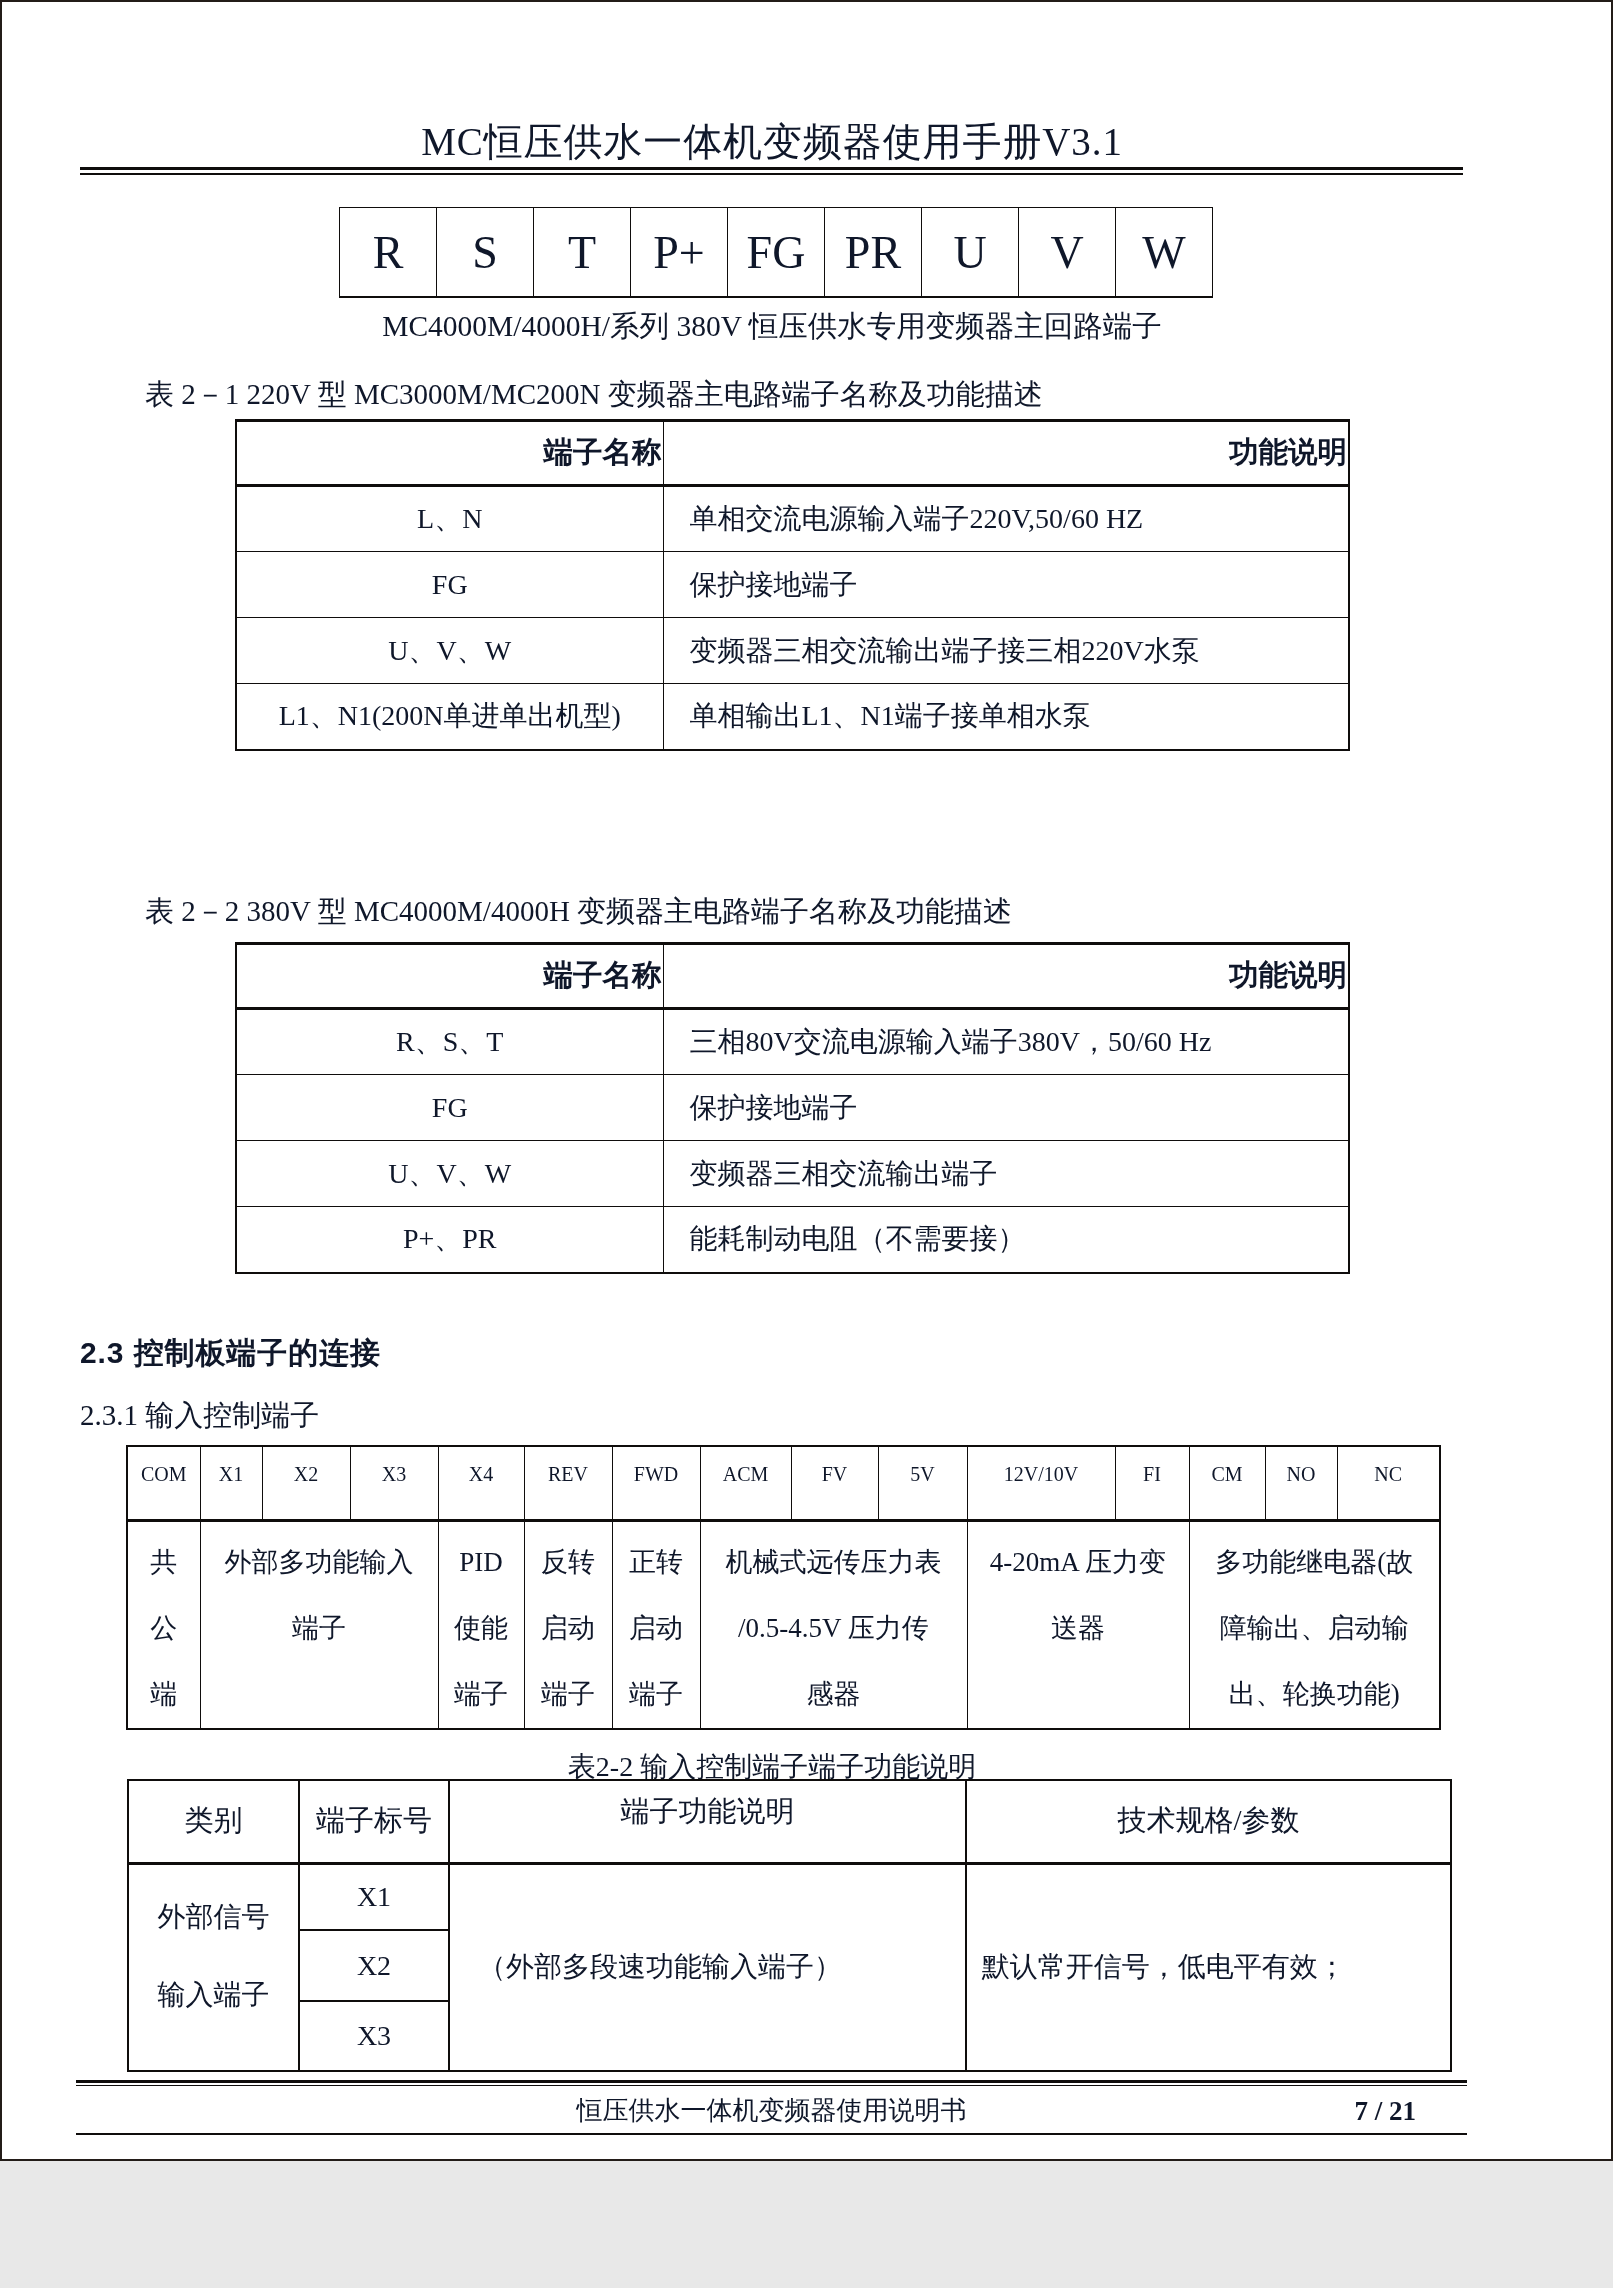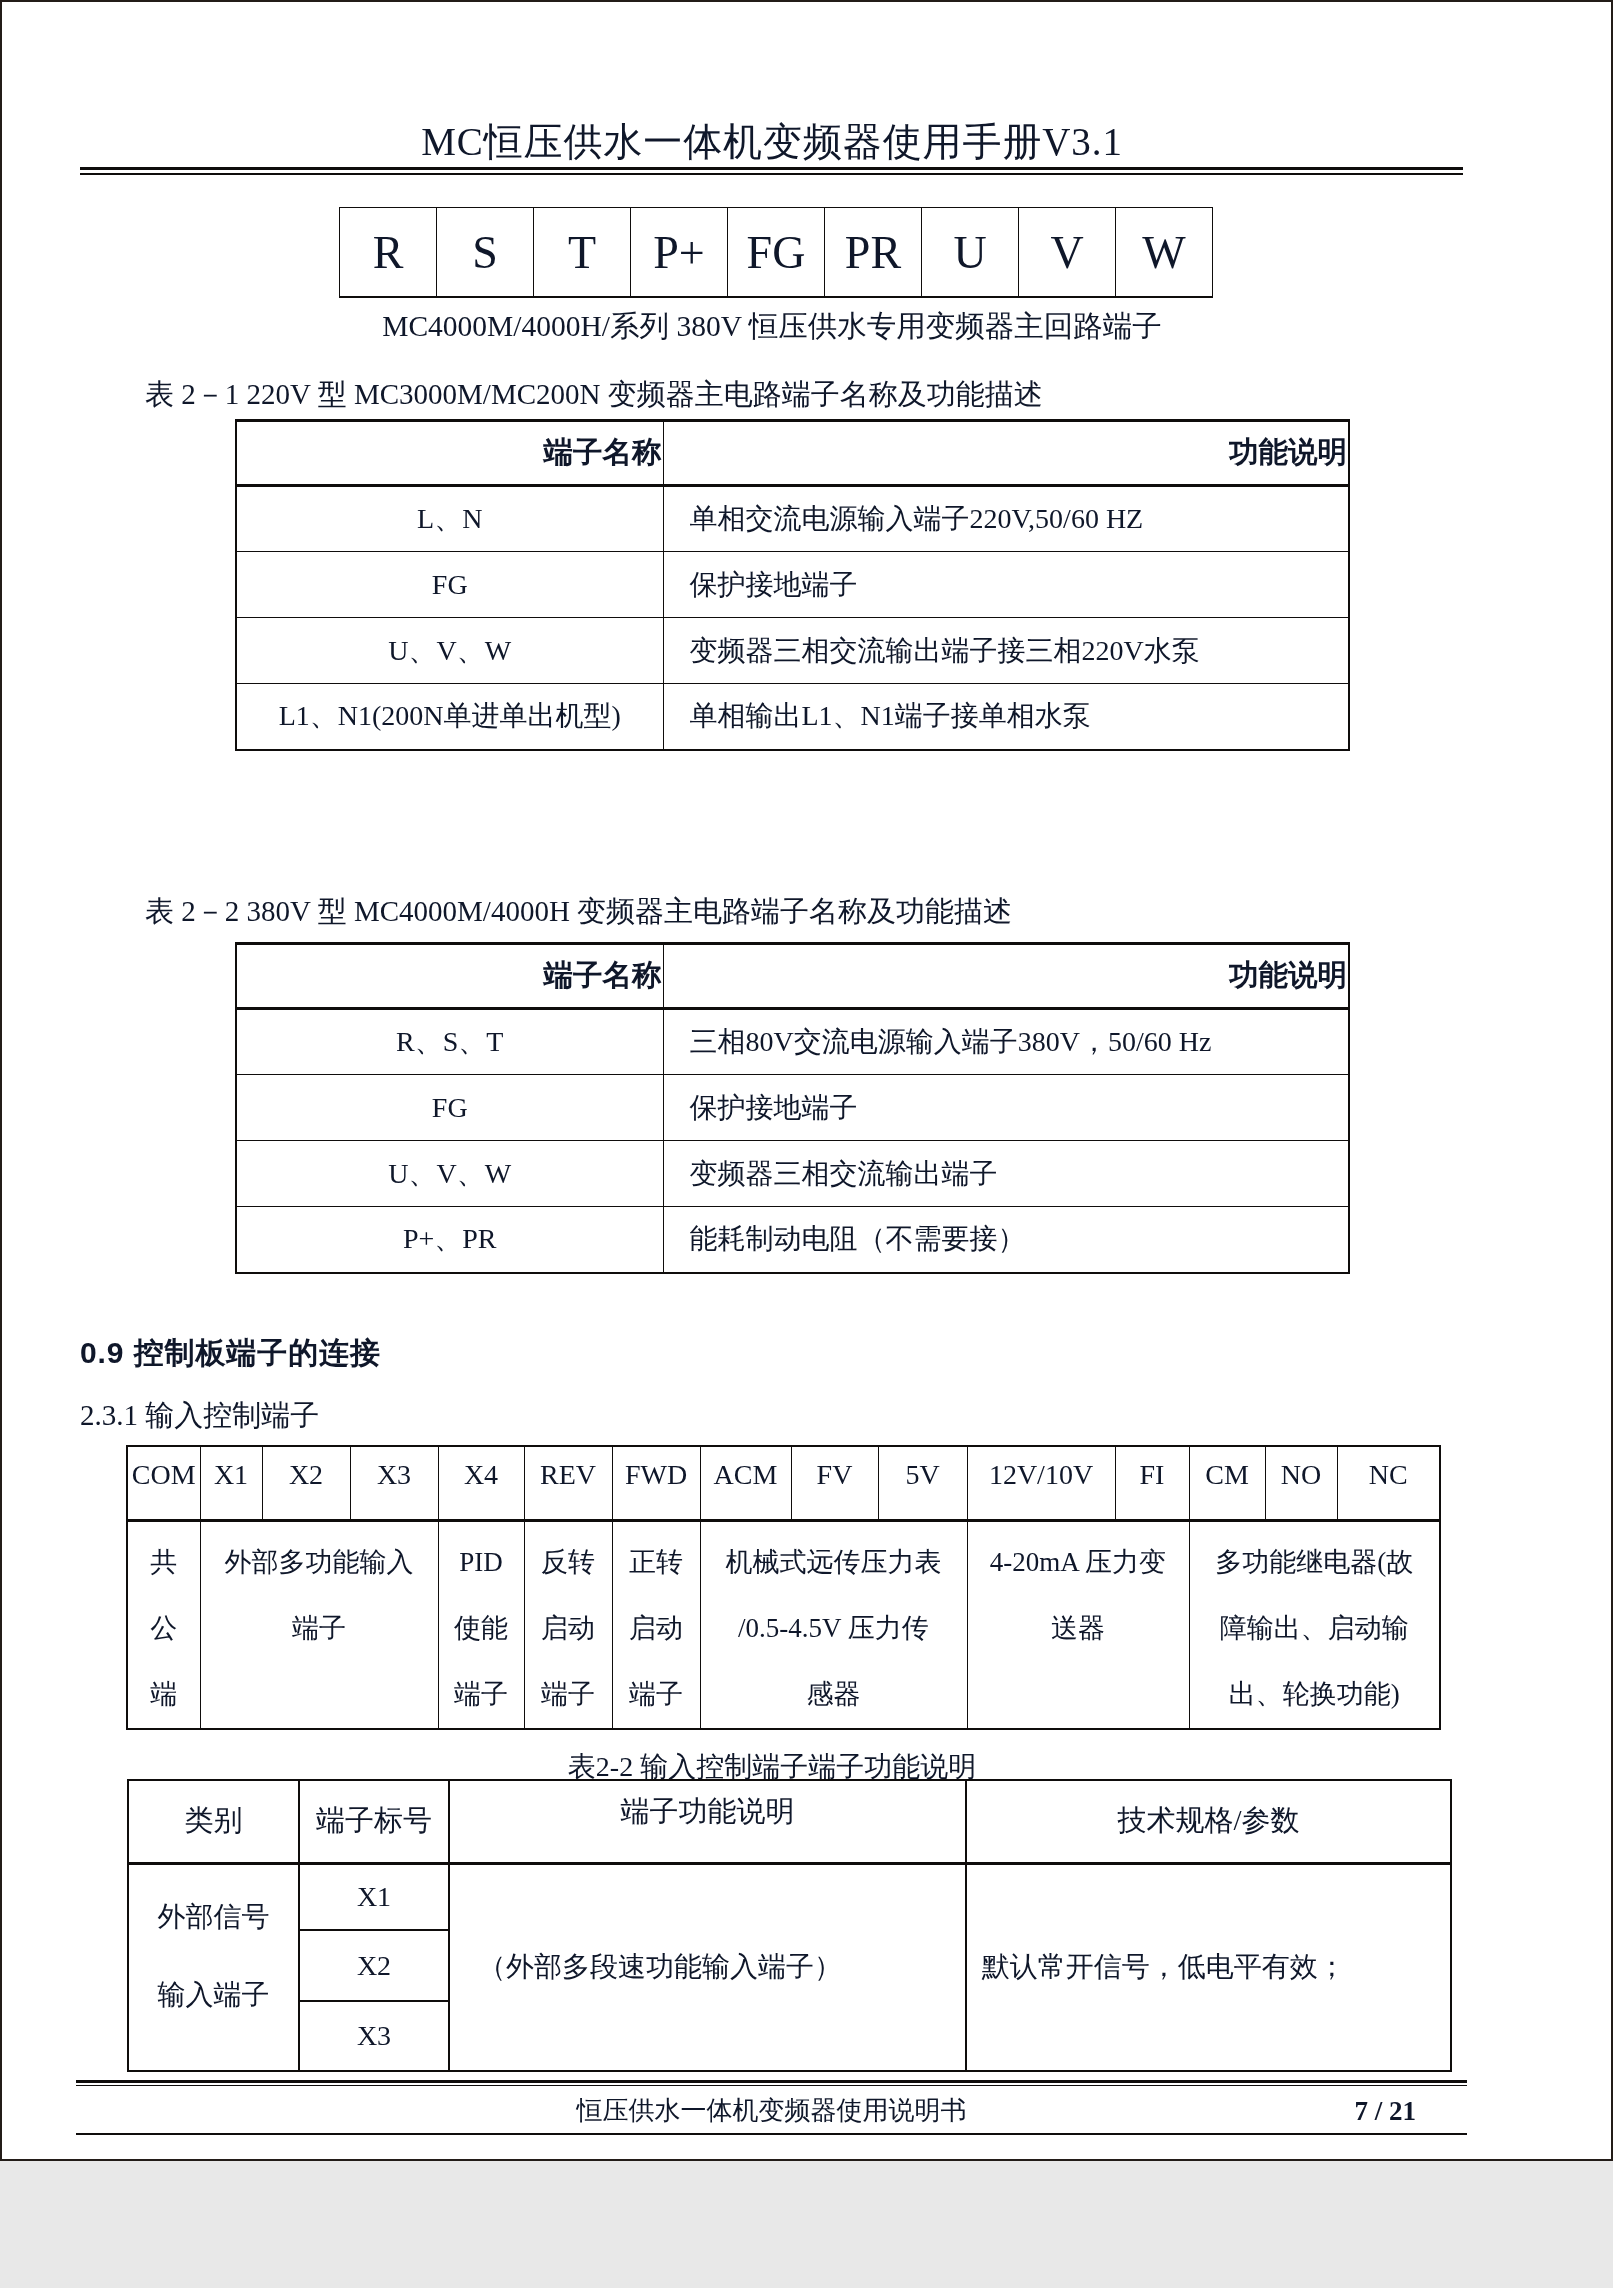--- a/index.html
+++ b/index.html
@@ -59,21 +59,21 @@
   
   .h23{left:78px;top:1331px;font-size:30px;font-weight:bold;
        font-family:"Liberation Sans","DejaVu Sans",sans-serif;letter-spacing:0.9px;}
   .h231{left:78px;top:1394px;font-size:29px;}
 
   
   .ctrl{left:124px;top:1443px;border:2.8px solid #0f0d0c;}
   .ctrl th,.ctrl td{border:1.8px solid #0f0d0c;}
   .ctrl tr.hdr{height:74px;}
   .ctrl tr.hdr th{
-    font-weight:normal;font-size:28px;text-align:center;
+    font-weight:normal;font-size:20px;text-align:center;
     vertical-align:middle;padding-bottom:16.6px;
     border-bottom:3.7px solid #0f0d0c;
   }
   .ctrl tr.desc{height:190px;}
   .ctrl tr.desc td{
     font-size:27px;text-align:center;vertical-align:top;
     line-height:66px;padding-top:7.4px;
   }
 
   .io-caption{left:78px;top:1730px;width:1384px;text-align:center;font-size:28px;margin-top:16px;}
@@ -179,21 +179,21 @@
       <td class="c1">U、V、W</td>
       <td class="c2">变频器三相交流输出端子</td>
     </tr>
     <tr>
       <td class="c1">P+、PR</td>
       <td class="c2">能耗制动电阻（不需要接）</td>
     </tr>
   </tbody>
     </table>
 
-  <div class="abs h23">0.9 控制板端子的连接</div>
+  <div class="abs h23">2.3 控制板端子的连接</div>
   <div class="abs h231">2.3.1 输入控制端子</div>
 
   <table class="abs ctrl">
     <colgroup>
       <col style="width:73px">
         <col style="width:62px">
         <col style="width:88px">
         <col style="width:88px">
       <col style="width:86px">
         <col style="width:88px">

